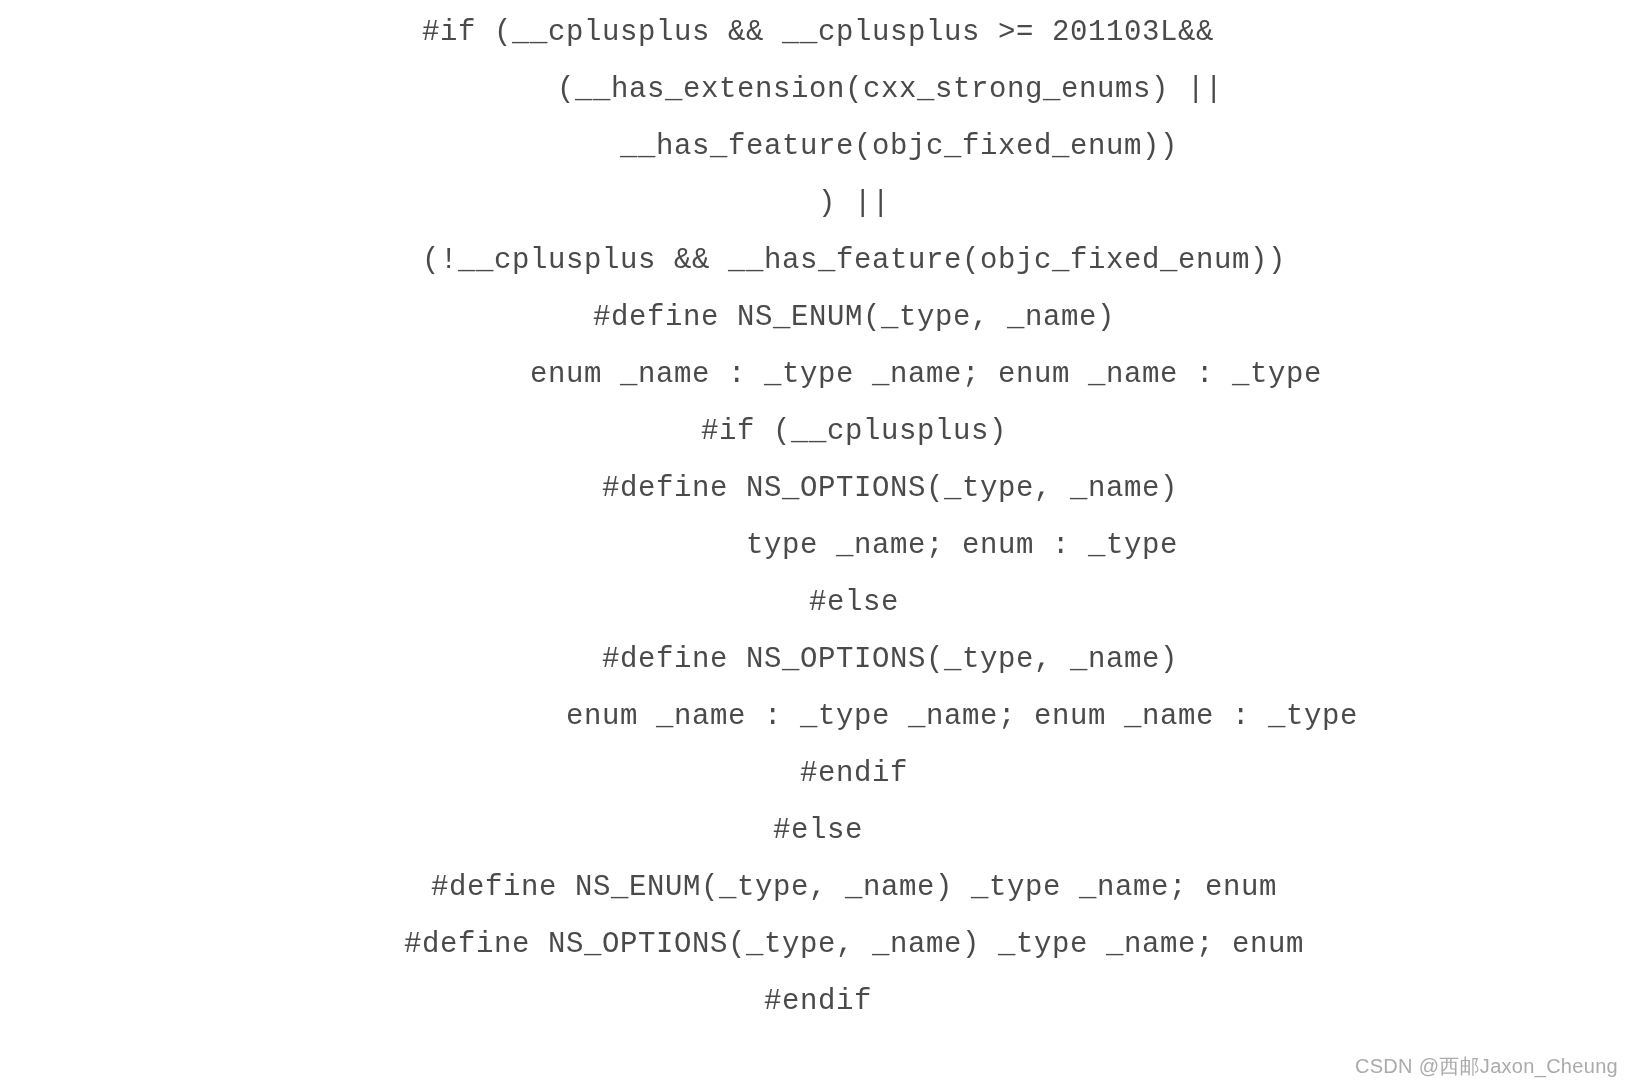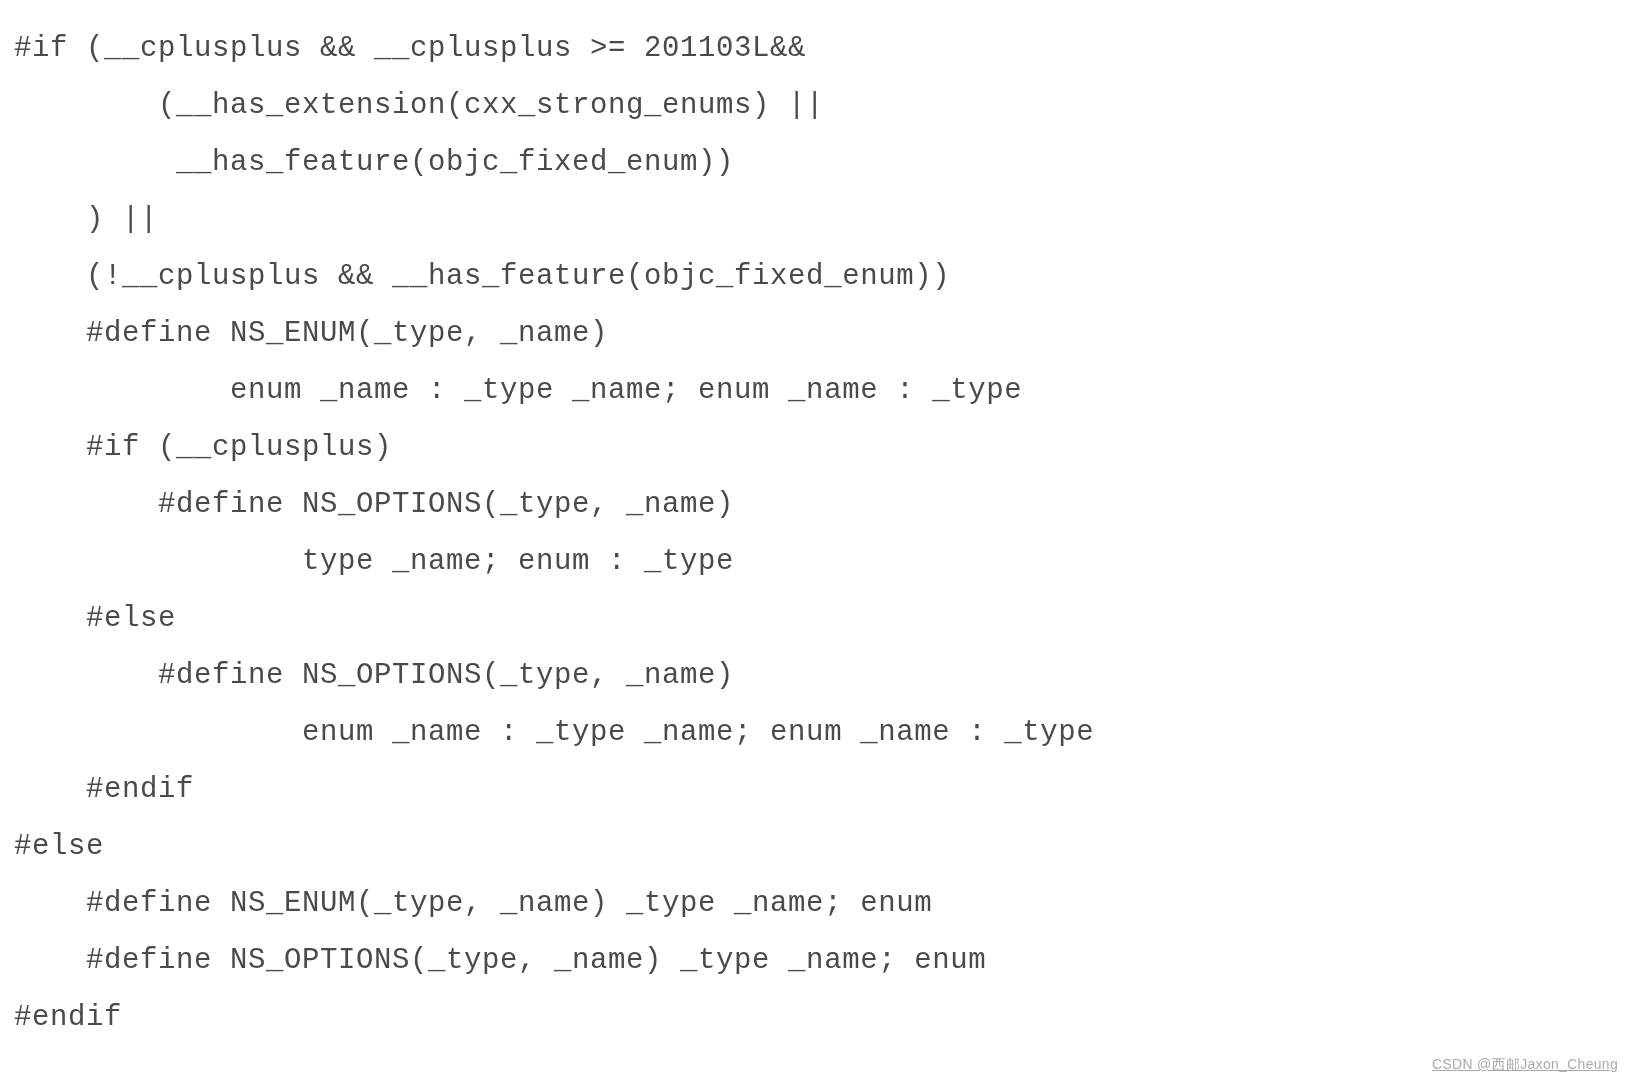--- a/index.html
+++ b/index.html
@@ -9,33 +9,33 @@
     height: 1084px;
     background: #ffffff;
     overflow: hidden;
   }
   .code-block {
     font-family: "Courier New", Courier, monospace;
     font-size: 29px;
     line-height: 57px;
     color: #4a4a4a;
     white-space: pre;
-    padding: 20px 14px;
+    padding: 4px 14px;
     letter-spacing: 0.6px;
     font-weight: 500;
+    text-align: center;
   }
   .watermark {
     position: absolute;
     right: 18px;
-    bottom: 10px;
+    bottom: 4px;
     font-family: Arial, "Microsoft YaHei", sans-serif;
-    font-size: 14px;
+    font-size: 20px;
     color: rgba(100,100,100,0.55);
     letter-spacing: 0.3px;
-    text-decoration: underline;
   }
 </style>
 </head>
 <body>
 
 <div class="code-block"><span>#if (__cplusplus &amp;&amp; __cplusplus &gt;= 201103L&amp;&amp;</span>
 <span>        (__has_extension(cxx_strong_enums) ||</span>
 <span>         __has_feature(objc_fixed_enum))</span>
 <span>    ) ||</span>
 <span>    (!__cplusplus &amp;&amp; __has_feature(objc_fixed_enum))</span>

